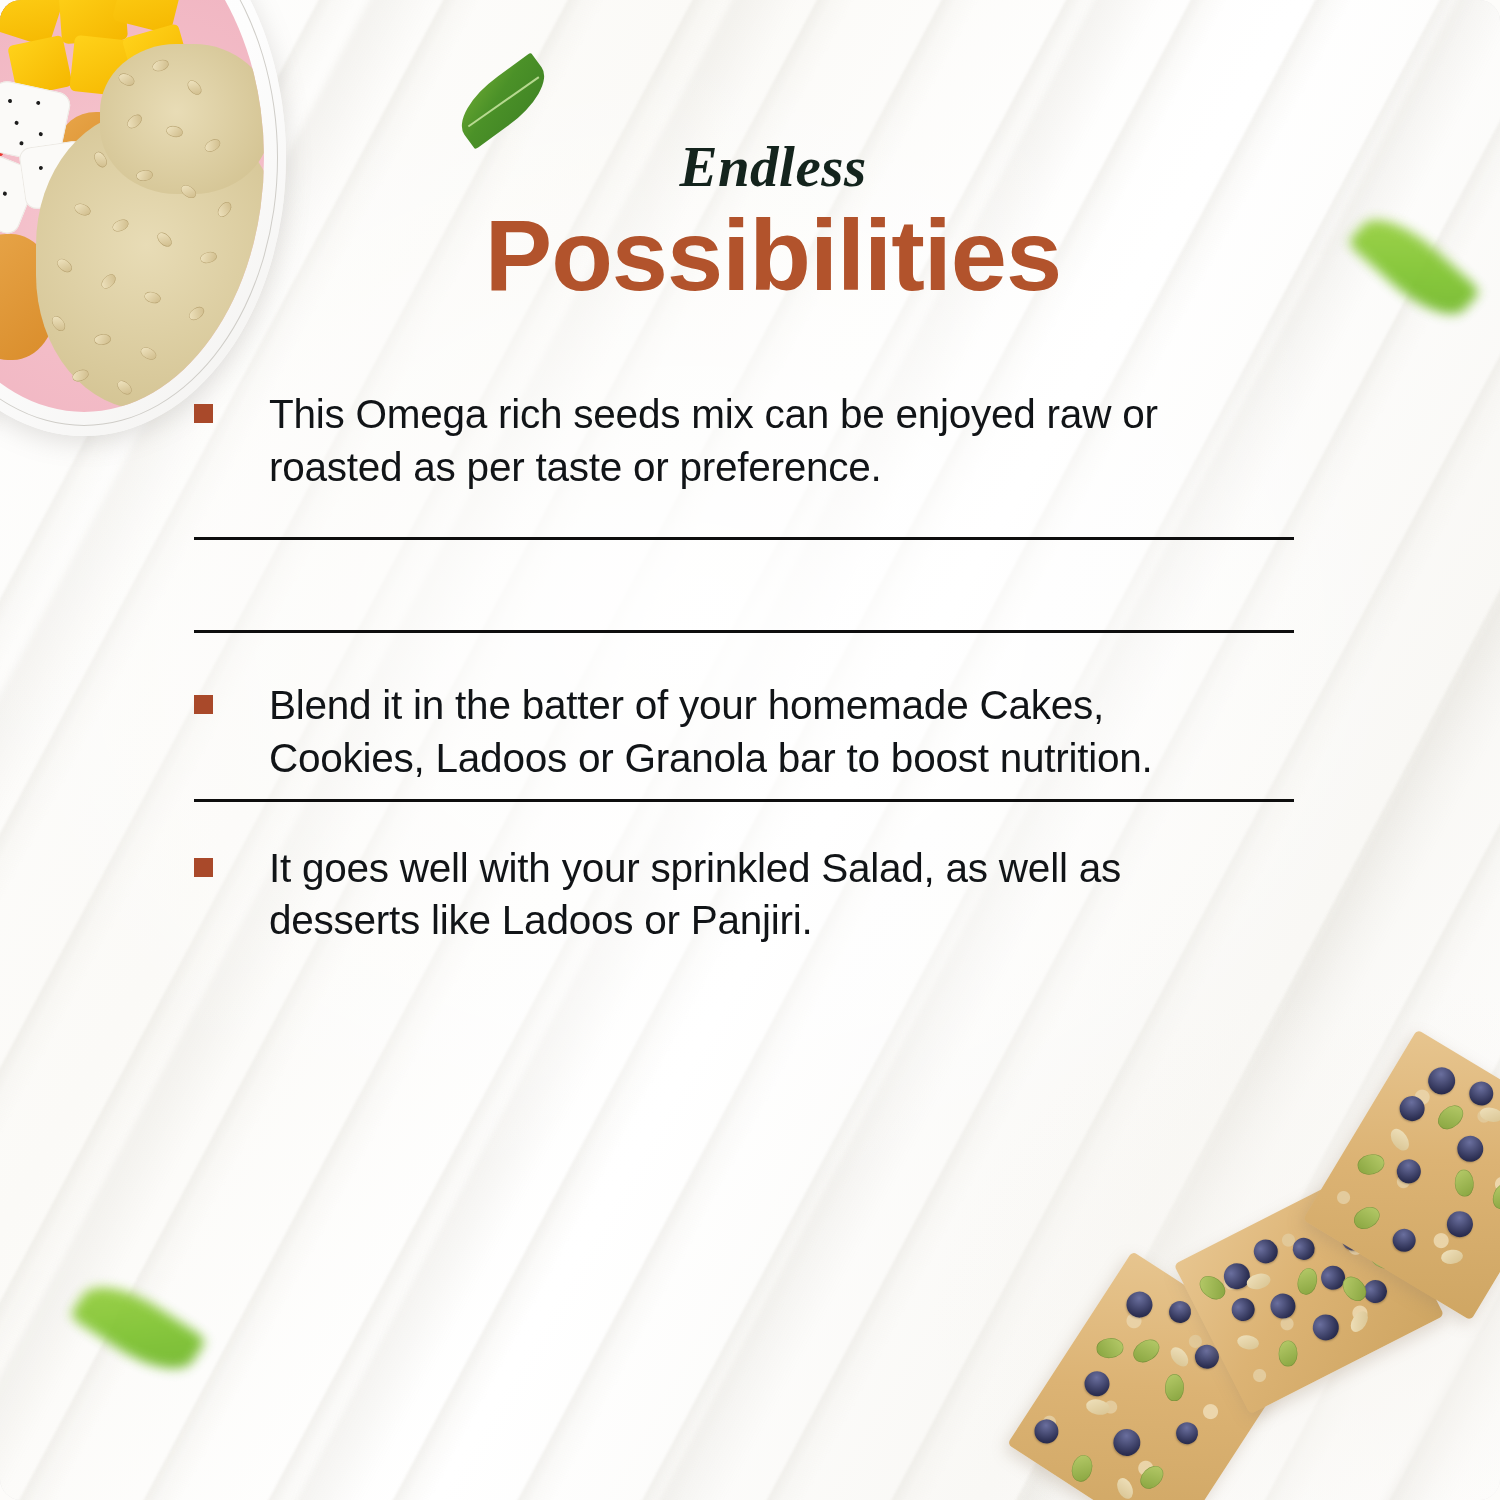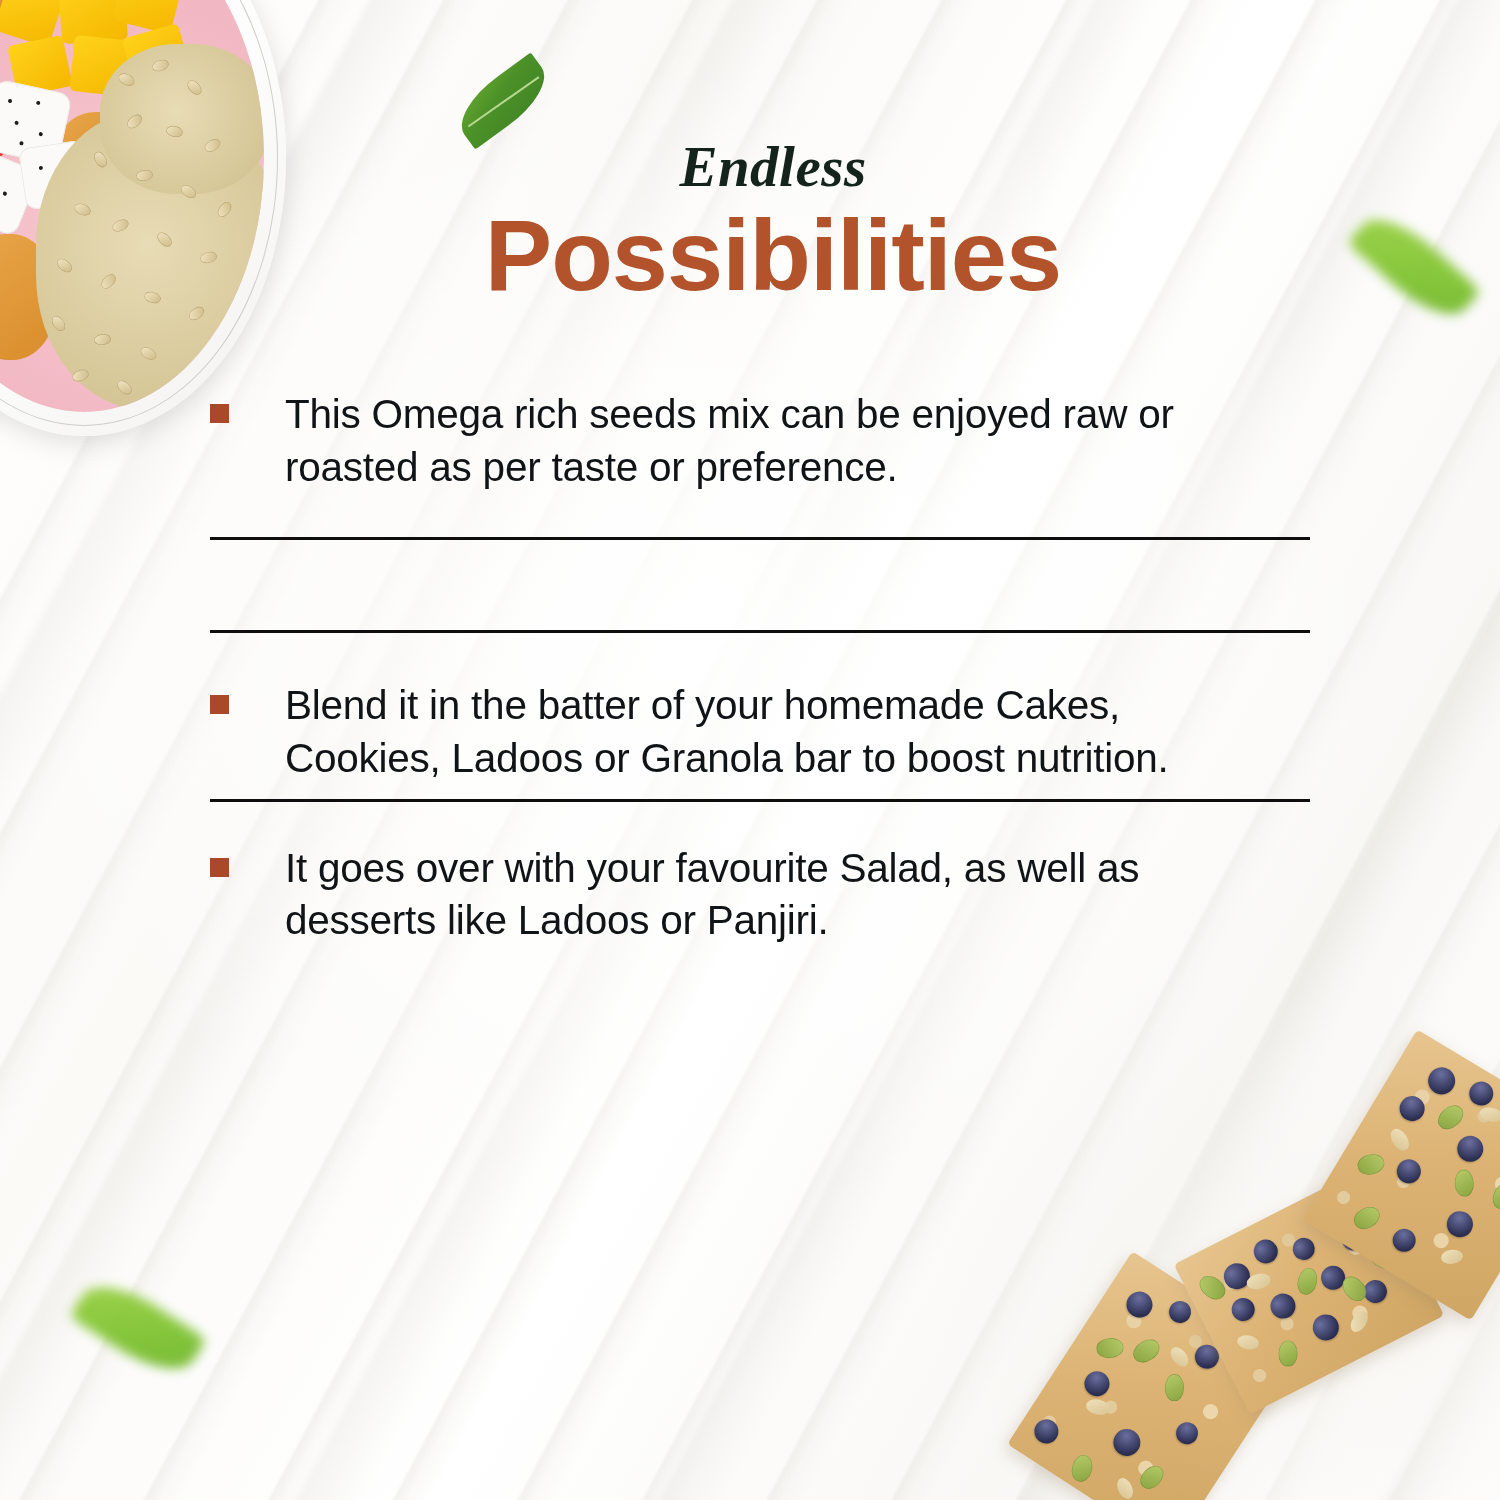--- a/index.html
+++ b/index.html
@@ -10,20 +10,21 @@
     overflow:hidden;
     position:relative;
   }
 
   
   #page {
     position:absolute; inset:0;
     width:1500px; height:1500px;
     background:#e5e5e5;
     overflow:hidden;
+    border-radius:21px;
   }
   .marble-base{
     position:absolute; inset:0;
     background:
       linear-gradient(120deg, #ffffff 0%, #fbfaf7 30%, #ffffff 55%, #f9f8f5 78%, #ffffff 100%);
   }
   .marble-streaks{
     position:absolute; inset:-20%;
     background:
       repeating-linear-gradient(118deg,
@@ -79,21 +80,21 @@
     letter-spacing:-1px;
     color:#b2532c;
     line-height:1.03;
     margin-top:8px;
     margin-left:46px;
   }
 
   
   .list{
     position:absolute;
-    left:210px; top:388px;
+    left:194px; top:388px;
     width:1102px;
   }
   .item{
     display:flex;
     align-items:flex-start;
   }
   .bullet{
     width:19px; height:19px;
     background:#a9492a;
     flex:0 0 19px;
@@ -367,21 +368,21 @@
       <span class="bullet"></span>
       <span class="itxt">Blend it in the batter of your homemade Cakes, Cookies, Ladoos or Granola bar to boost nutrition.</span>
     </div>
 
     <div style="height:14px"></div>
     <div class="divider"></div>
     <div style="height:40px"></div>
 
     <div class="item">
       <span class="bullet"></span>
-      <span class="itxt">It goes over with your favourite Salad, as well as desserts like Ladoos or Panjiri.</span>
+      <span class="itxt">It goes well with your sprinkled Salad, as well as desserts like Ladoos or Panjiri.</span>
     </div>
   </div>
 
   <div class="bars">
 
     <div class="bar bar1">
       <div class="bar-top"></div>
       <span class="berry" style="left:22px;top:28px;width:26px;height:26px;"></span>
       <span class="berry" style="left:62px;top:14px;width:22px;height:22px;"></span>
       <span class="berry" style="left:108px;top:36px;width:24px;height:24px;"></span>

